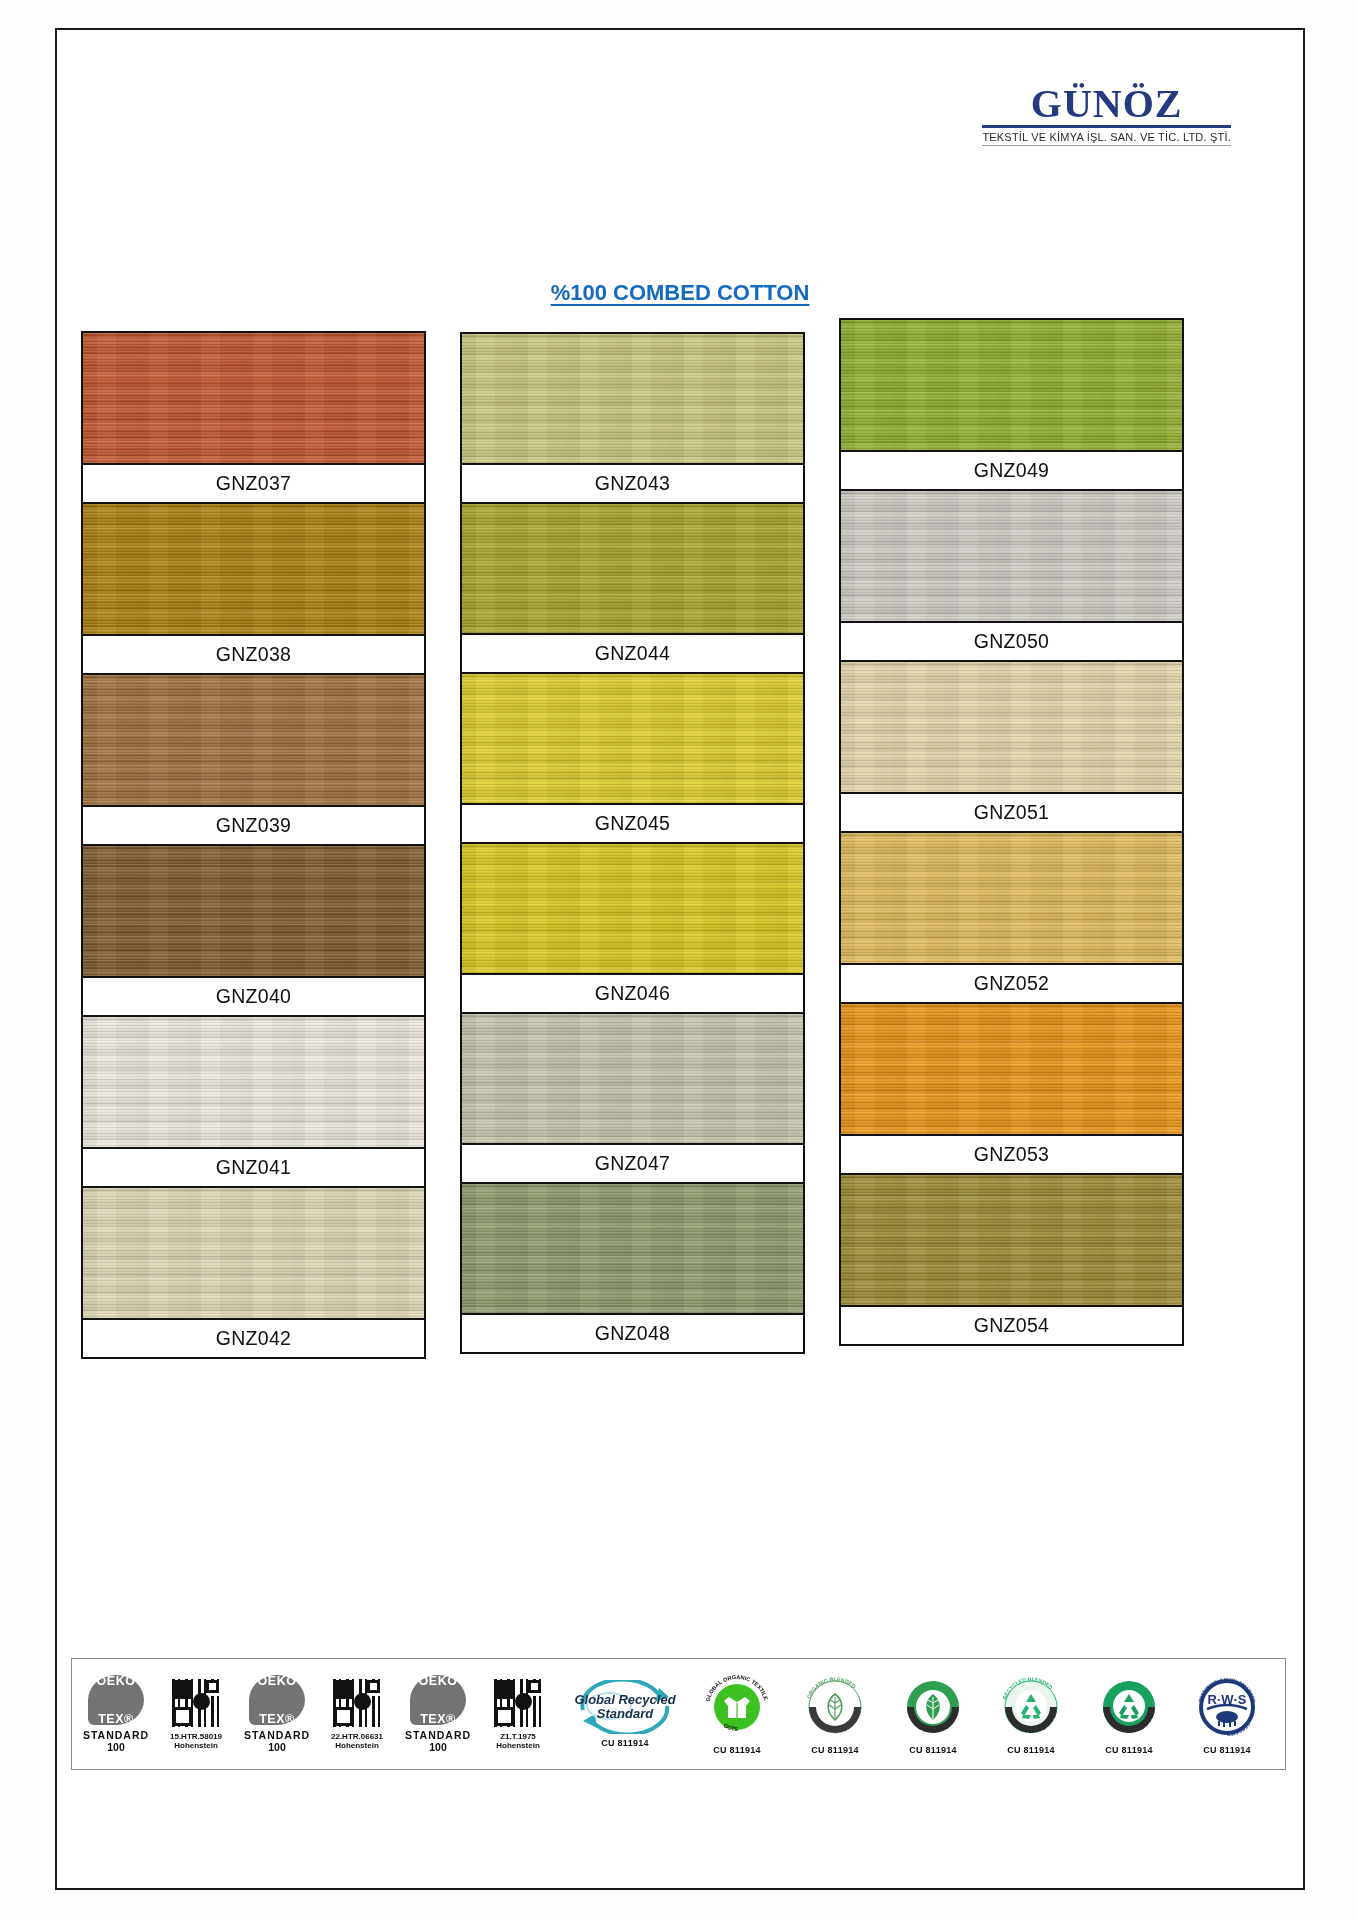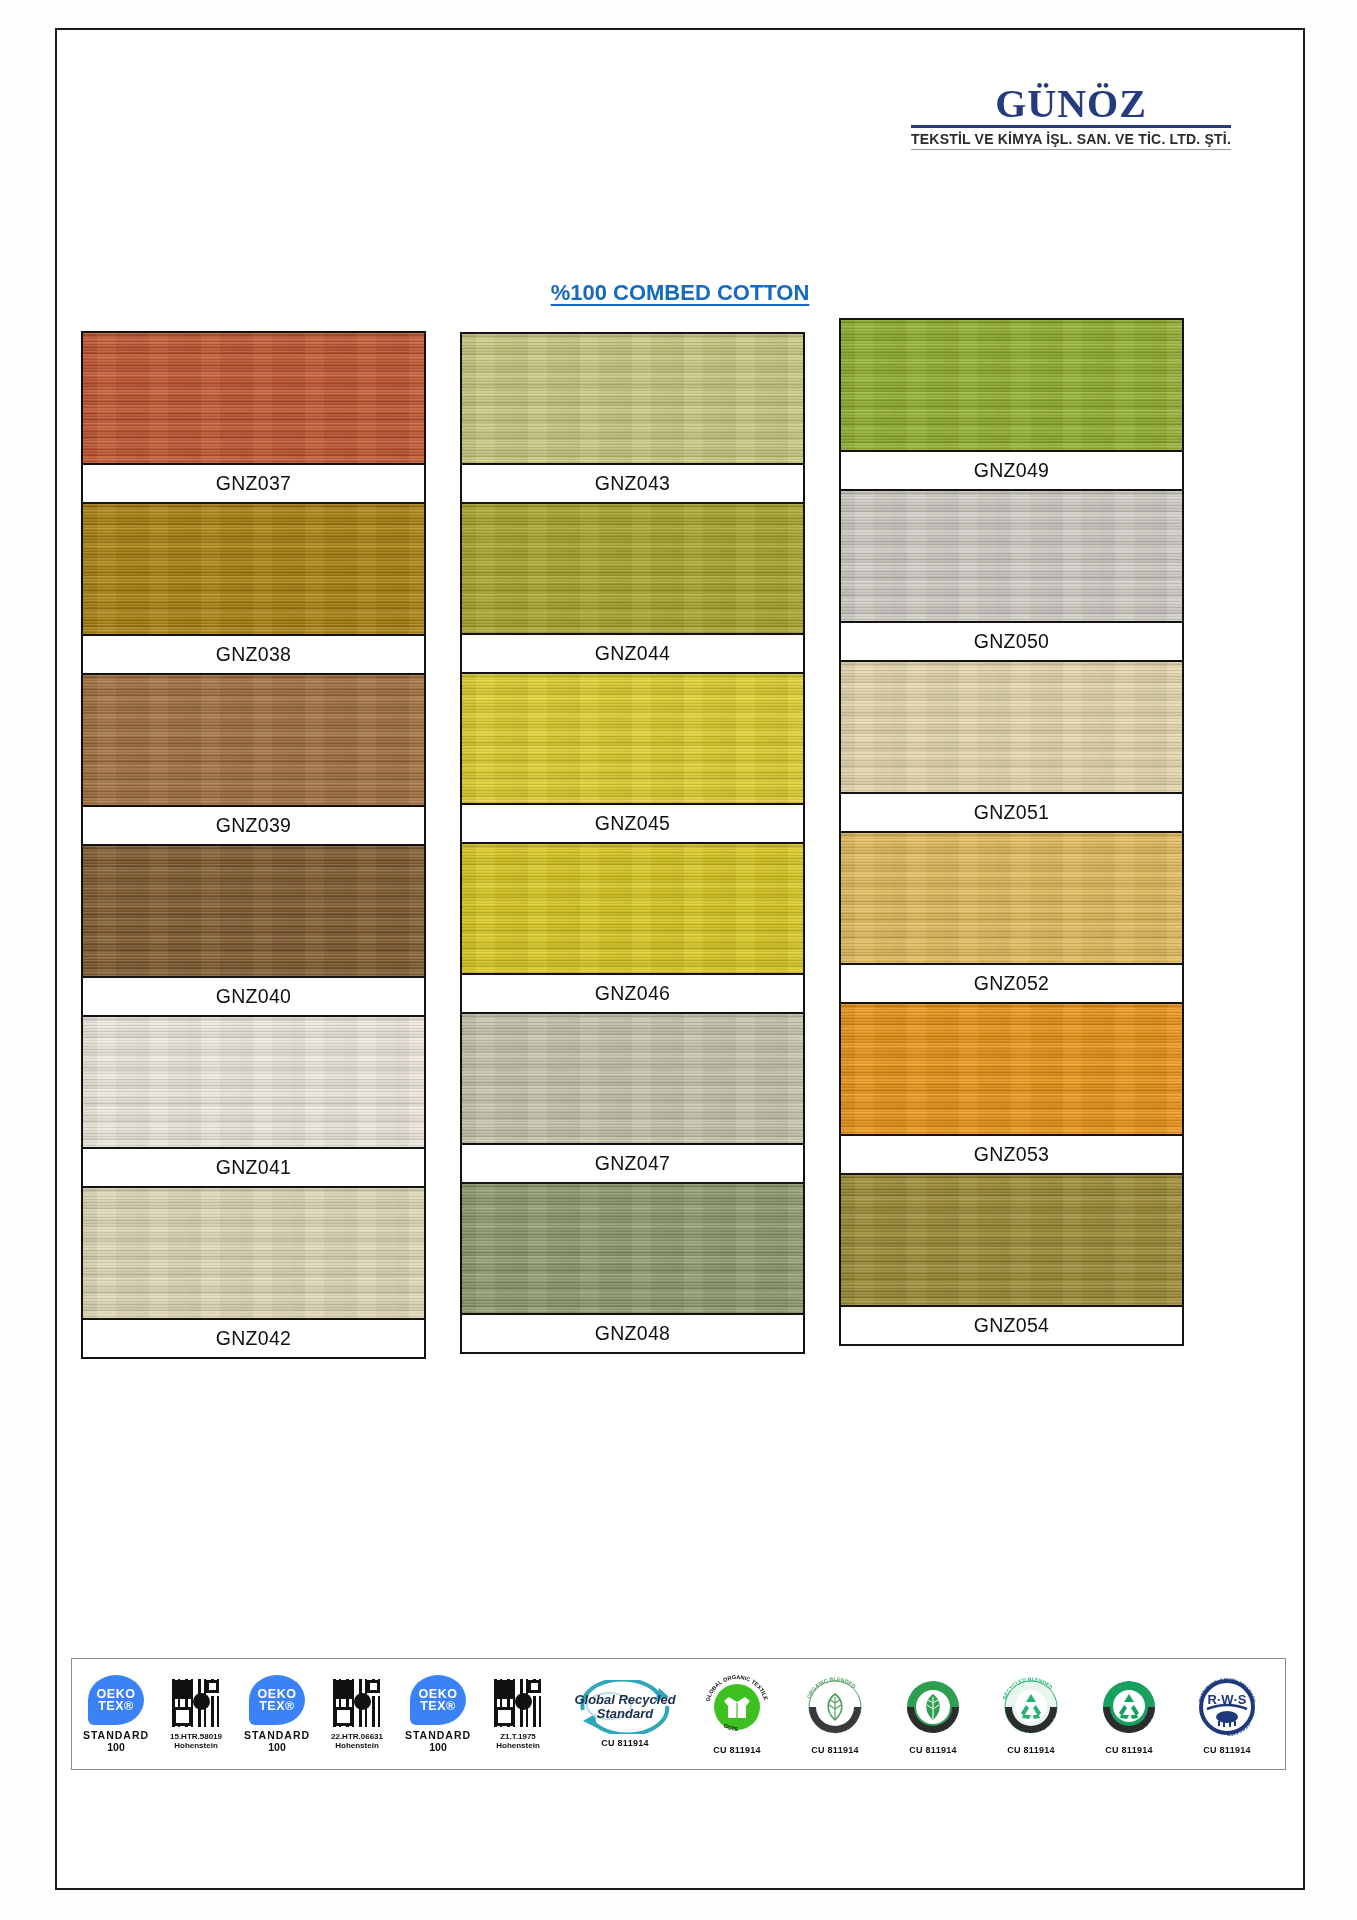--- a/index.html
+++ b/index.html
@@ -28,21 +28,21 @@
     letter-spacing:1px;
     color:#253a80;
     line-height:0.96;
     white-space:nowrap;
   }
   .logo-rule {
     height:3px; background:#253a80; margin-top:2px;
   }
   .logo-sub {
     font-family:"Liberation Sans", sans-serif;
-    font-size:14px; font-weight:700;
+    font-size:11px; font-weight:400;
     color:#2b2b2b;
     letter-spacing:0.2px;
     margin-top:3px;
     white-space:nowrap;
   }
   .logo-rule2 { height:1px; background:#9a9a9a; margin-top:2px; }
 
   .doc-title {
     position:absolute; left:0; right:0; top:250px;
     text-align:center;
@@ -141,24 +141,24 @@
     align-items:center;
     padding:4px 8px;
     gap:2px;
   }
 
   
   .oeko-pair { display:flex; align-items:center; gap:5px; margin-right:4px; }
   .oeko-unit { display:flex; flex-direction:column; align-items:center; width:72px; }
   .oeko-mark {
     width:56px; height:50px;
-    background:#3b82f6;
+    background:#737373;
     border-radius:50% 50% 50% 6px;
     display:flex; flex-direction:column;
-    align-items:center; justify-content:center;
+    align-items:center; justify-content:space-between;
     color:#fff; font-weight:700;
     line-height:1.0;
   }
   .oeko-mark span { font-size:12.5px; letter-spacing:0.5px; }
   .oeko-std { font-size:10.5px; font-weight:700; color:#111; letter-spacing:1px; margin-top:4px; }
   .oeko-100 { font-size:10.5px; font-weight:700; color:#111; }
   .qr-unit { display:flex; flex-direction:column; align-items:center; width:78px; }
   .qr {
     width:50px; height:50px;
     background-color:#ffffff;

